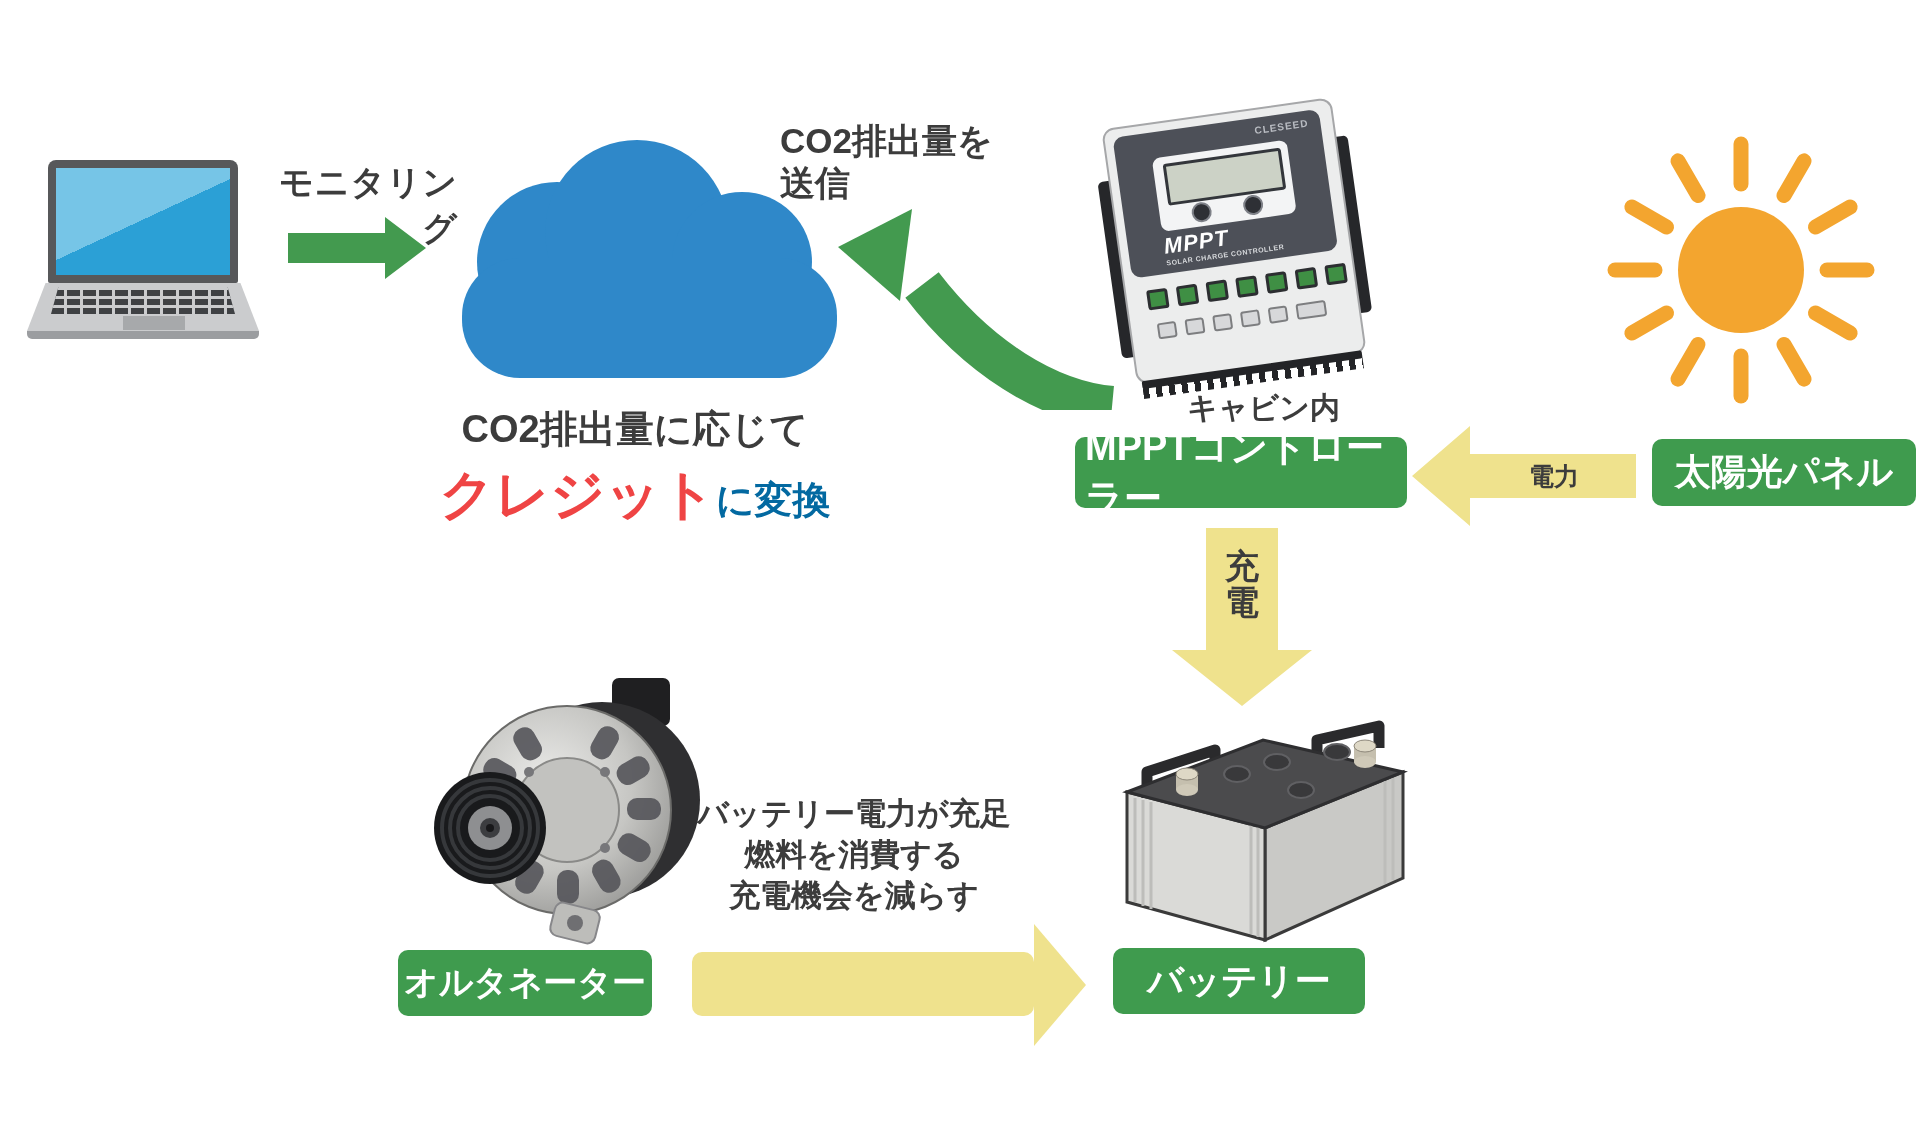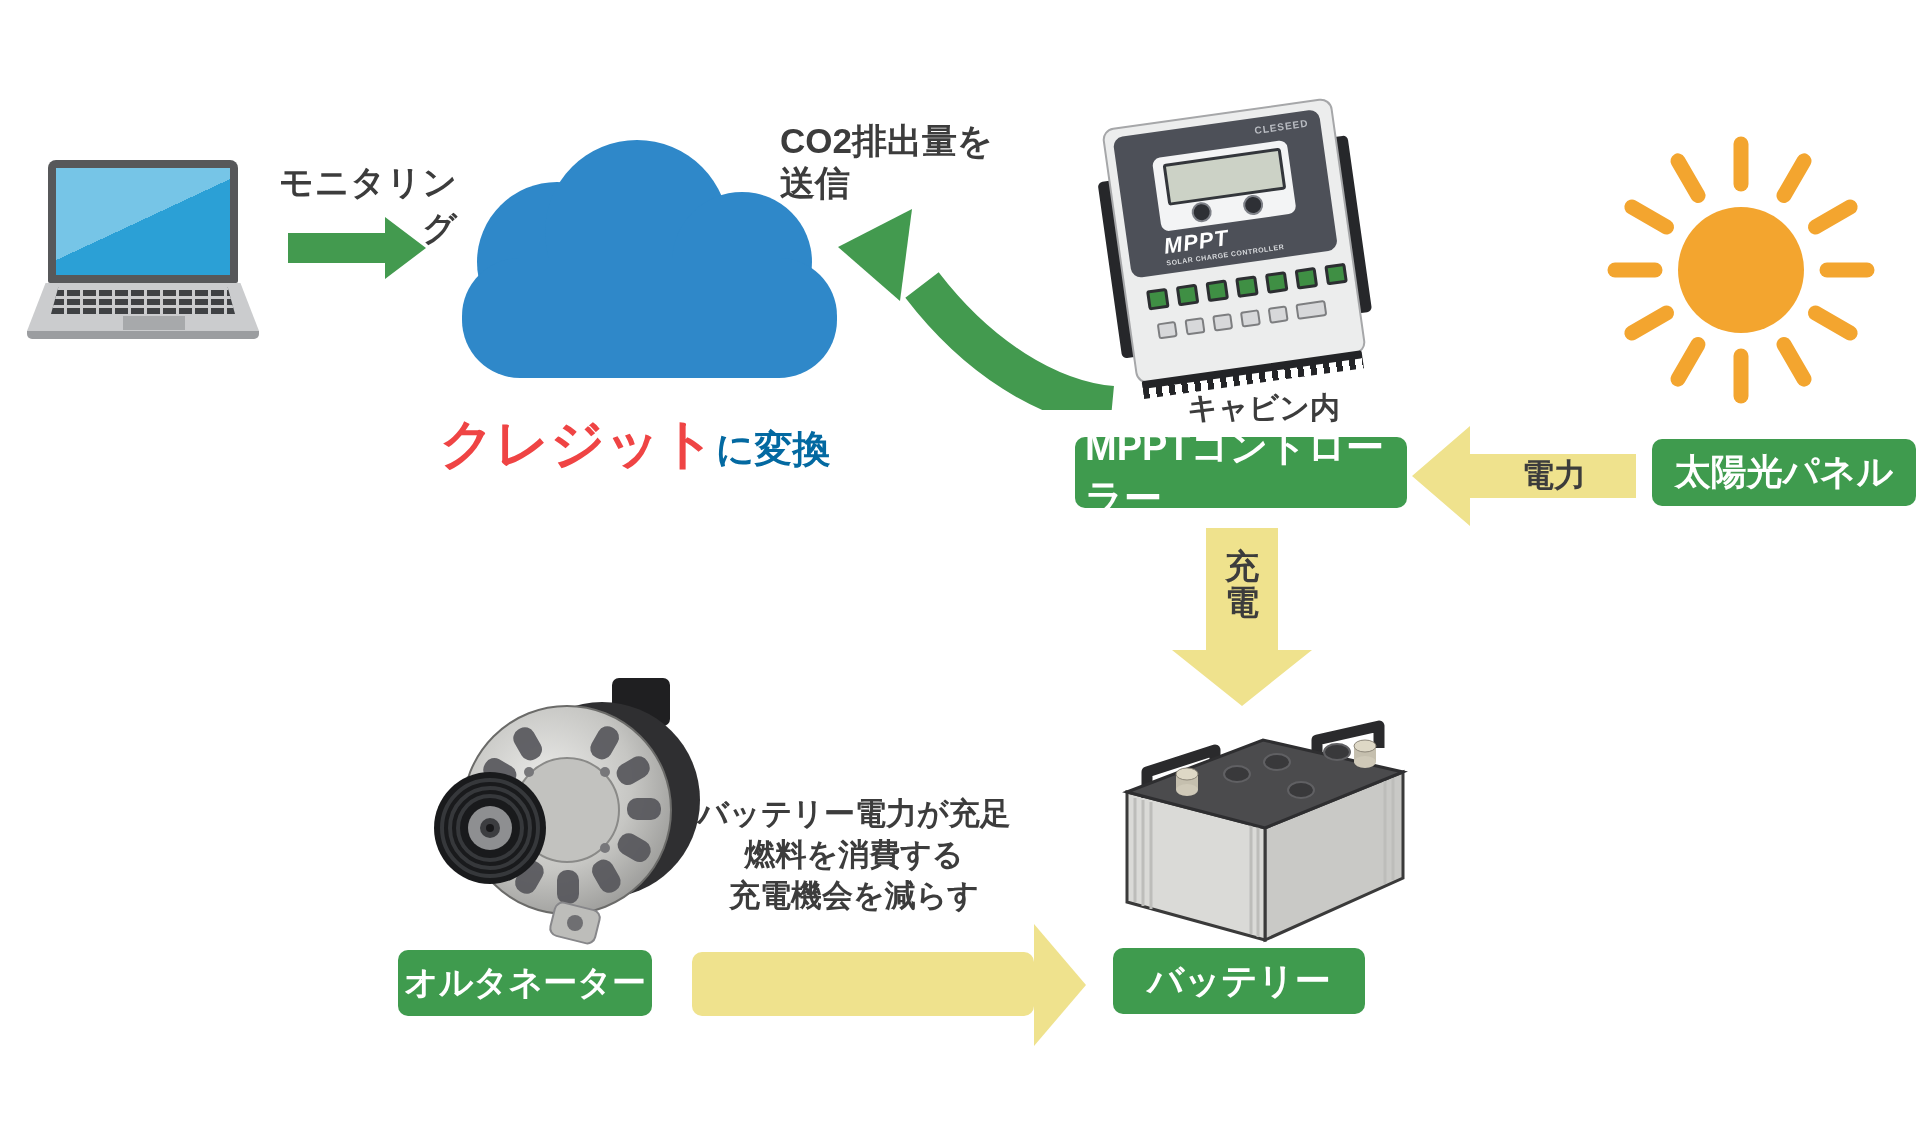--- a/index.html
+++ b/index.html
@@ -37,21 +37,21 @@
   .pill{background:#3f9b4e;color:#fff;font-weight:bold;border-radius:10px;
         display:flex;align-items:center;justify-content:center;}
   .pill-mppt{left:1075px;top:437px;width:322px;height:71px;font-size:38px;padding-left:10px;}
   .pill-solar{left:1652px;top:439px;width:264px;height:67px;font-size:36px;}
   .pill-battery{left:1113px;top:948px;width:252px;height:66px;font-size:36px;}
   .pill-alt{left:398px;top:950px;width:254px;height:66px;font-size:34px;}
 
   
   .power-arrow{left:1410px;top:424px;width:228px;height:104px;}
   .power-arrow .txt{position:absolute;left:60px;top:0;right:0;bottom:0;display:flex;
-                    align-items:center;justify-content:center;font-size:32px;font-weight:bold;}
+                    align-items:center;justify-content:center;font-size:25px;font-weight:bold;}
   .charge-arrow{left:1172px;top:528px;width:140px;height:179px;}
   .charge-arrow .txt{position:absolute;left:0;top:16px;width:100%;text-align:center;}
   .charge-arrow .txt span{display:block;width:40px;margin:4px auto;word-break:break-all;
                           font-size:34px;line-height:36px;font-weight:bold;}
 
   
   .device{left:1118px;top:112px;width:232px;height:258px;transform:rotate(-8deg);}
   .dev-tab{position:absolute;width:24px;height:178px;background:#26272a;border-radius:5px;}
   .dev-tab.l{left:-11px;top:52px;} .dev-tab.r{right:-11px;top:40px;}
   .dev-body{position:absolute;left:0;top:0;right:0;bottom:0;background:#eceded;border:2px solid #a6a7a9;border-radius:12px;}
@@ -95,20 +95,21 @@
   <svg class="abs" style="left:452px;top:140px;" width="395" height="240" viewBox="0 0 395 240">
     <g fill="#2f88c9">
       <circle cx="105" cy="122" r="80"></circle>
       <circle cx="185" cy="92" r="92"></circle>
       <circle cx="290" cy="122" r="70"></circle>
       <rect x="10" y="118" width="375" height="120" rx="58"></rect>
     </g>
   </svg>
 
   <div class="abs cloud-caption">
+    <div class="l1">CO2排出量に応じて</div>
     <div class="l2">
       <span class="credit">クレジット</span><span class="suffix">に変換</span>
     </div>
   </div>
 
   <div class="abs lbl send-label">
     <div>CO2排出量を</div>
     <div>送信</div>
   </div>
   <svg class="abs" style="left:820px;top:195px;" width="310" height="215" viewBox="0 0 310 215">

